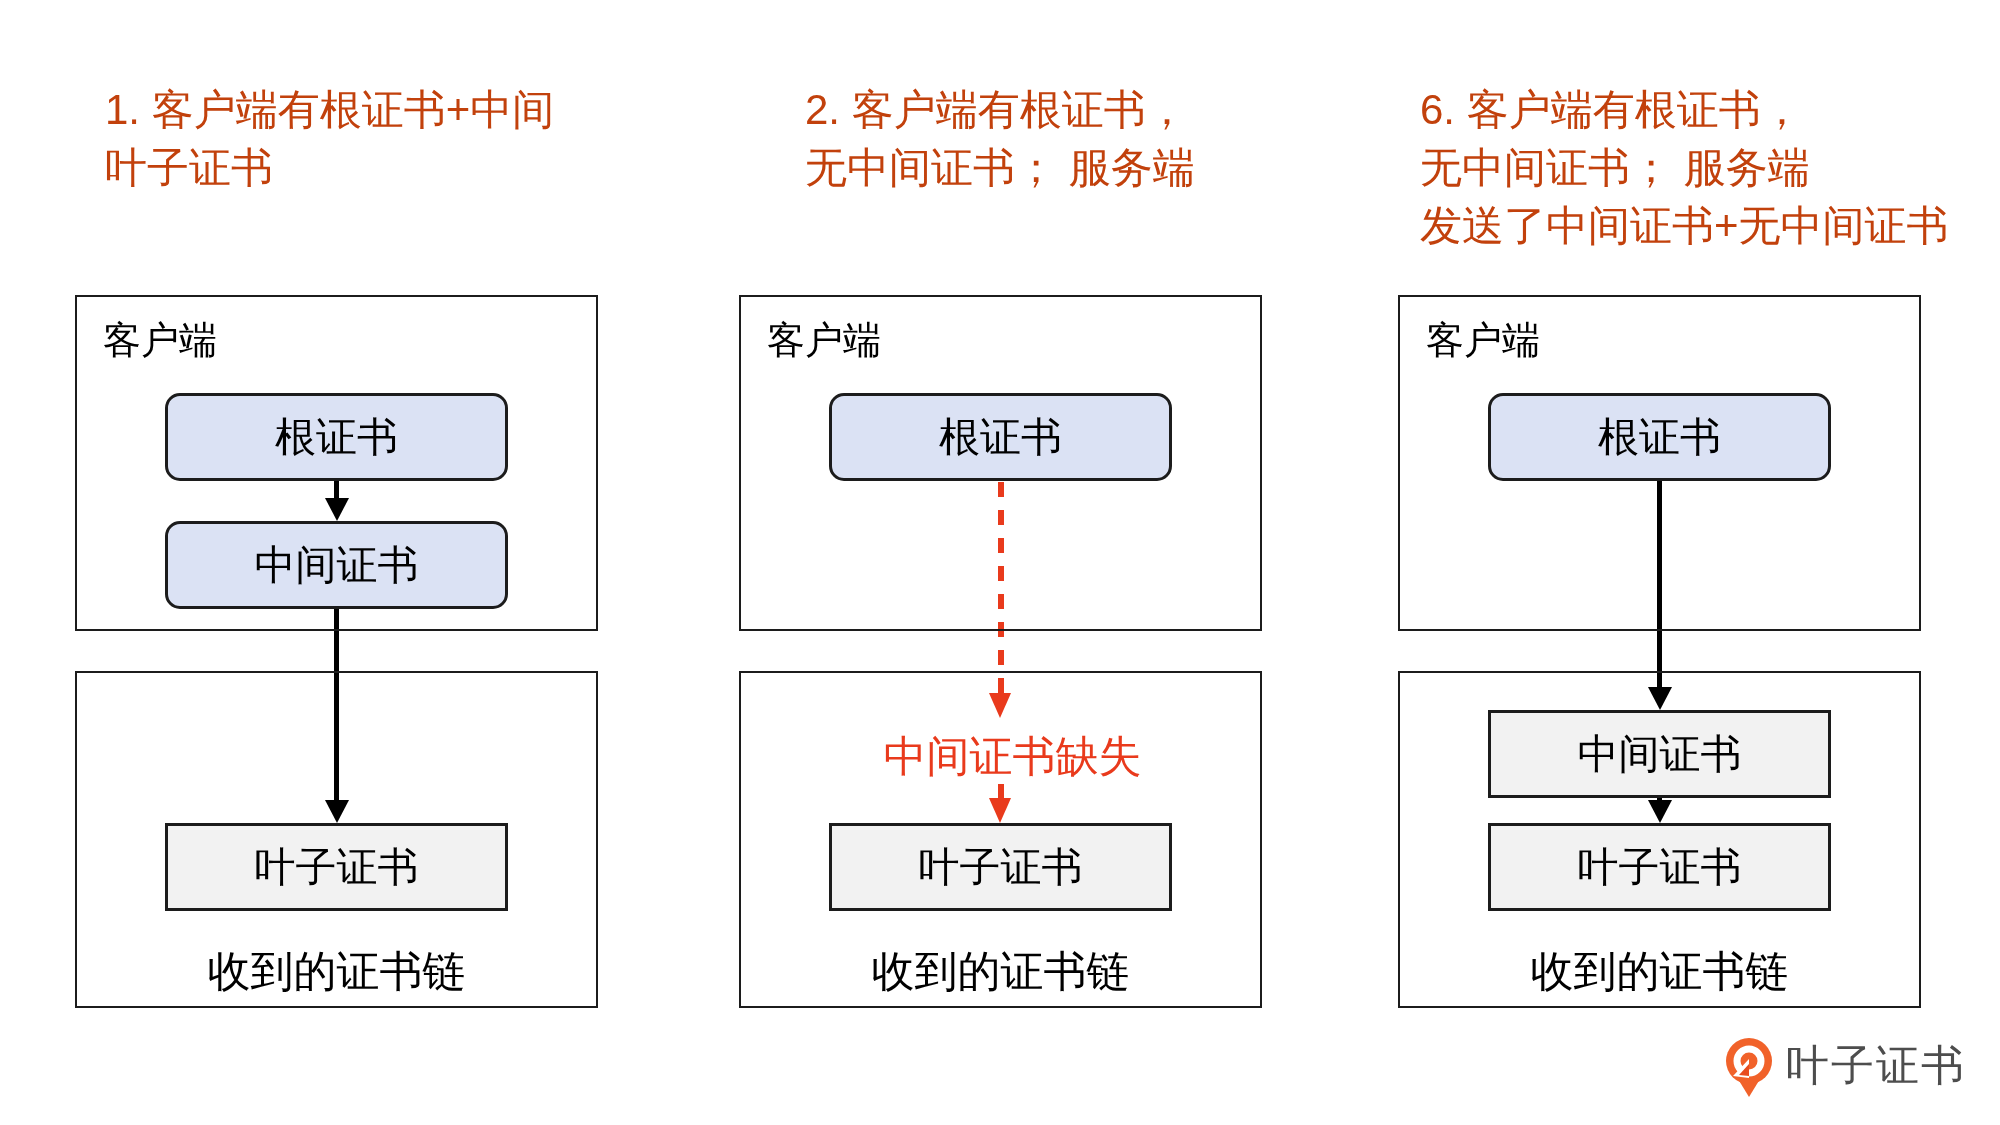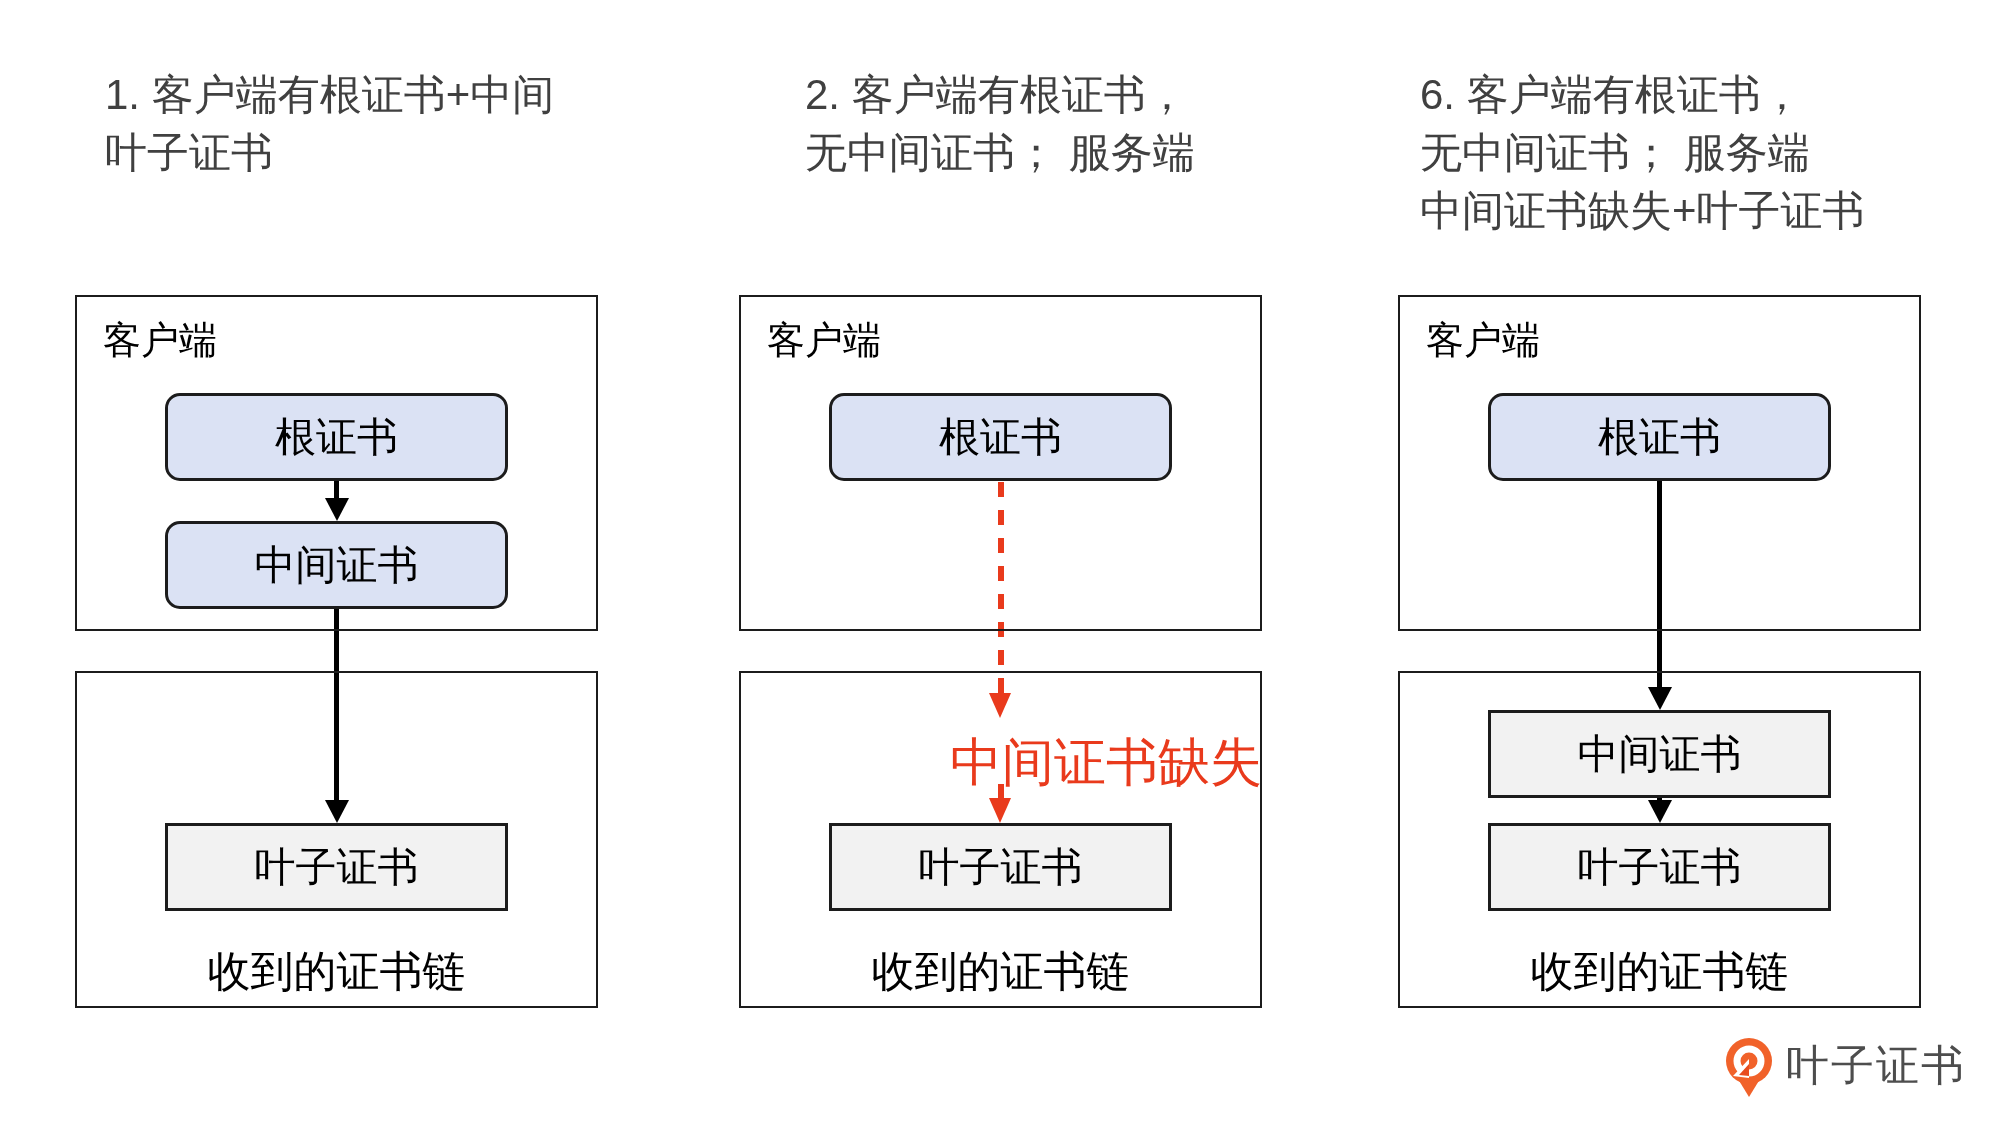--- a/index.html
+++ b/index.html
@@ -1,38 +1,38 @@
 <!DOCTYPE html>
 <html style="--blue: #dbe2f4; --gray: #f2f2f2; --border: #1c1c1c; --red: #e93a1c; --logotext: #4d4d4d;"><head>
 <meta charset="utf-8">
 <style>
   html,body{margin:0;padding:0;background:#ffffff;}
   #canvas{
     position:relative;width:2000px;height:1125px;background:#ffffff;overflow:hidden;
     font-family:"Liberation Sans","DejaVu Sans",sans-serif;color:#000;
   }
   .panel{position:absolute;top:0;width:523px;height:1125px;}
-  .heading{position:absolute;top:66px;font-size:42px;line-height:58px;color:#404040;white-space:nowrap;}
+  .heading{position:absolute;top:81px;font-size:42px;line-height:58px;color:#c2410c;white-space:nowrap;}
   .obox{position:absolute;left:0;width:519px;border:2px solid var(--border);background:transparent;}
   .obox1{top:295px;height:332px;}
   .obox2{top:671px;height:333px;}
   .client-label{position:absolute;left:28px;top:318px;font-size:38px;line-height:44px;}
   .cert{position:absolute;left:90px;width:337px;height:82px;border:3px solid var(--border);
         display:flex;align-items:center;justify-content:center;font-size:41px;}
   .cert.blue{background:var(--blue);border-radius:15px;}
   .cert.gray{background:var(--gray);}
   .shaft{position:absolute;left:259px;width:5px;background:#000;}
   .head{position:absolute;left:250px;width:0;height:0;
         border-left:12px solid transparent;border-right:12px solid transparent;border-top:23px solid #000;}
   .rshaft{position:absolute;left:259px;width:6px;
         background:repeating-linear-gradient(to bottom,var(--red) 0 15px,transparent 15px 28px);}
   .rhead{position:absolute;left:250px;width:0;height:0;
         border-left:11px solid transparent;border-right:11px solid transparent;border-top:25px solid var(--red);}
-  .missing{position:absolute;left:0;top:728px;width:100%;text-align:right;
-        font-size:52px;color:var(--red);white-space:nowrap;}
+  .missing{position:absolute;left:12px;top:728px;width:100%;text-align:center;
+        font-size:43px;color:var(--red);white-space:nowrap;}
   .chain-label{position:absolute;left:0;top:943px;width:100%;text-align:center;font-size:43px;}
   .logo{position:absolute;left:1722px;top:1036px;display:flex;align-items:center;}
   .logo-text{font-size:43px;color:var(--logotext);letter-spacing:2px;margin-left:10px;margin-top:-6px;}
 </style>
 </head>
 <body>
 
 <div id="canvas">
 
   <div class="panel" style="left:75px;">
@@ -84,21 +84,21 @@
     <div class="cert gray" style="top:823px;">
       <span>叶子证书</span>
     </div>
     <div class="chain-label">收到的证书链</div>
   </div>
 
   <div class="panel" style="left:1398px;">
     <div class="heading" style="left:22px;">
       <div>6. 客户端有根证书，</div>
       <div>无中间证书； 服务端</div>
-      <div>中间证书缺失+叶子证书</div>
+      <div>发送了中间证书+无中间证书</div>
     </div>
 
     <div class="shaft" style="top:481px;height:209px;"></div>
     <div class="head" style="top:687px;"></div>
 
     <div class="obox obox1"></div>
     <div class="client-label">客户端</div>
     <div class="cert blue" style="top:393px;">
       <span>根证书</span>
     </div>

